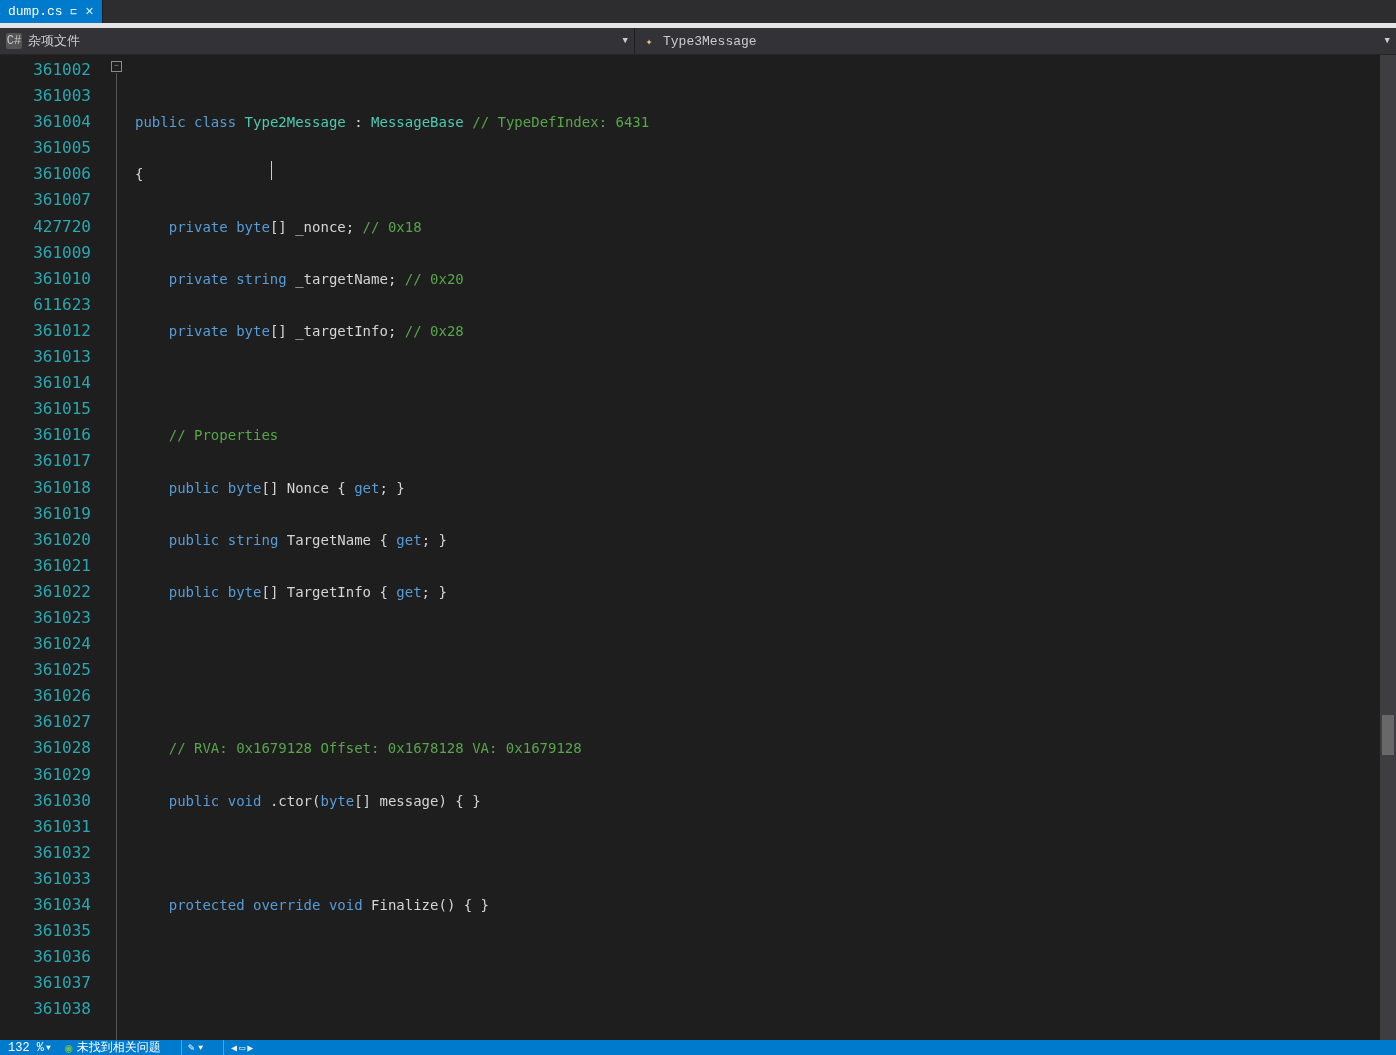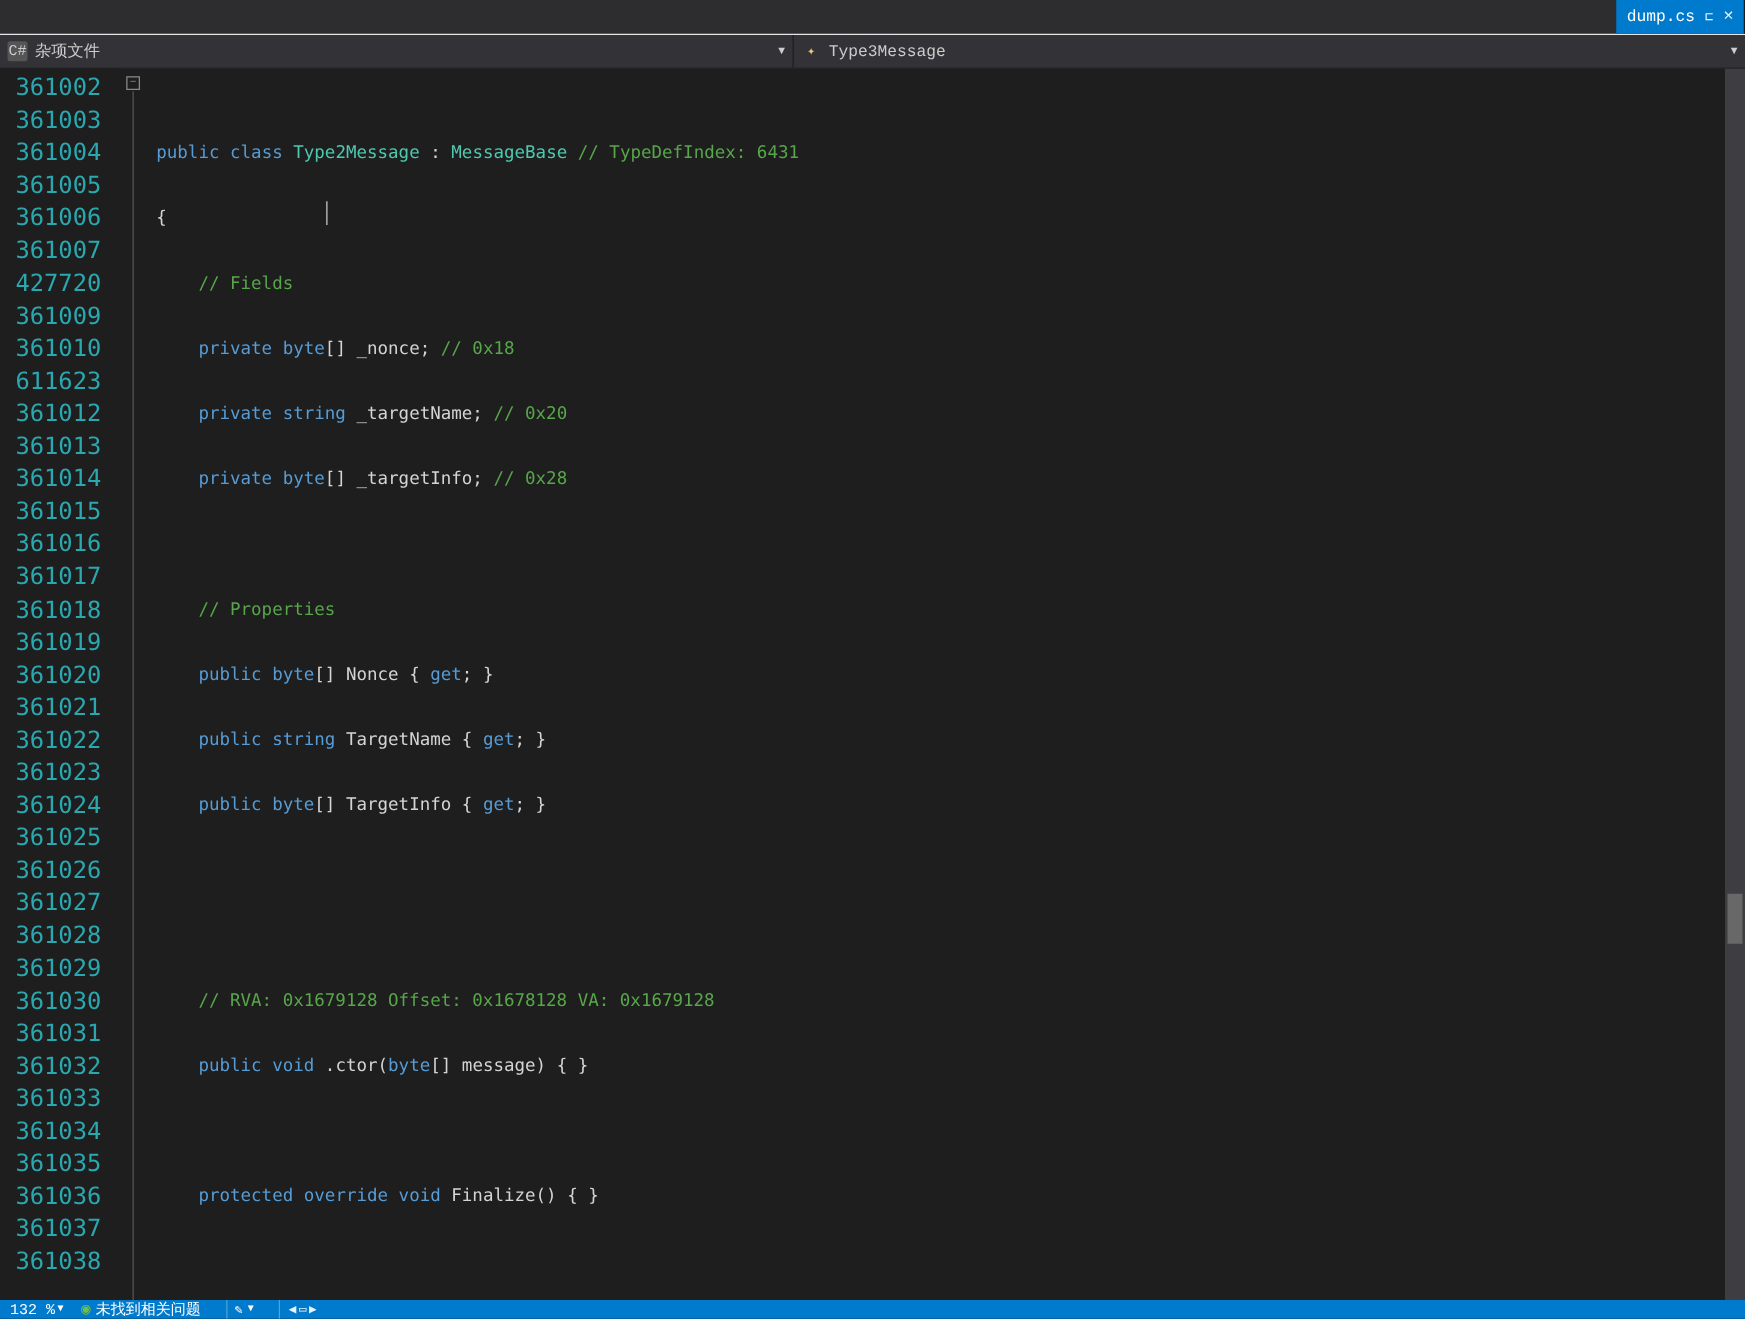--- a/index.html
+++ b/index.html
@@ -1,32 +1,32 @@
 <!DOCTYPE html>
 <html><head>
 <meta charset="utf-8">
 <style>
   * { box-sizing: border-box; margin: 0; padding: 0; }
   html, body { width: 1396px; height: 1055px; overflow: hidden; font-family: Consolas, 'Courier New', monospace; background: #1e1e1e; color: #d4d4d4; }
   
-  .tabs-bar { height: 28px; background: #2d2d30; display: flex; align-items: stretch; border-bottom: 1px solid #e5e5e5; justify-content: flex-end; }
+  .tabs-bar { height: 28px; background: #2d2d30; display: flex; align-items: stretch; border-bottom: 5px solid #e5e5e5; }
   .tab { display: flex; align-items: center; padding: 0 8px; background: #007acc; color: #fff; font-size: 13px; border-right: 1px solid #1e1e1e; cursor: pointer; }
   .tab-pin, .tab-close { margin-left: 8px; font-size: 11px; opacity: 0.9; cursor: pointer; }
   .tab-close { font-size: 14px; line-height: 1; }
   
   .nav-bar { height: 27px; background: #333337; display: flex; align-items: stretch; border-bottom: 1px solid #252526; font-size: 13px; color: #ccc; }
   .nav-left { flex: 0 0 635px; display: flex; align-items: center; padding: 0 6px; border-right: 1px solid #1e1e1e; }
   .nav-icon { width: 16px; height: 16px; margin-right: 6px; display: inline-flex; align-items: center; justify-content: center; font-size: 12px; background: #555; border-radius: 2px; }
   .nav-left .caret { margin-left: auto; font-size: 9px; color: #ccc; }
   .nav-right { flex: 1; display: flex; align-items: center; padding: 0 6px; }
   .nav-right .caret { margin-left: auto; font-size: 9px; color: #ccc; }
   .class-icon { width: 16px; height: 16px; margin-right: 6px; display: inline-flex; align-items: center; justify-content: center; font-size: 11px; color: #f0c674; }
   
   .editor-area { position: absolute; top: 55px; bottom: 15px; left: 0; right: 0; display: flex; background: #1e1e1e; }
-  .gutter { width: 95px; background: #1e1e1e; color: #2aa8b0; font-size: 19px; text-align: right; padding-right: 14px; line-height: 26.1px; padding-top: 2px; font-family: Consolas, monospace; }
+  .gutter { width: 95px; background: #1e1e1e; color: #2aa8b0; font-size: 16px; text-align: right; padding-right: 14px; line-height: 26.1px; padding-top: 2px; font-family: Consolas, monospace; margin-left: 10px; }
   .gutter .ln { height: 26.1px; }
   
   .fold-col { width: 30px; position: relative; }
   .fold-box { position: absolute; left: 6px; top: 6px; width: 11px; height: 11px; border: 1px solid #8a8a8a; color: #8a8a8a; font-size: 9px; line-height: 9px; text-align: center; cursor: pointer; background: #1e1e1e; }
   .fold-line { position: absolute; left: 11px; top: 18px; bottom: 0; width: 1px; background: #555; }
   
   .code { flex: 1; font-size: 14px; line-height: 26.1px; padding-top: 2px; white-space: pre; font-family: Consolas, 'SimSun', monospace; position: relative; }
   .code .line { height: 26.1px; }
   
   .kw { color: #569cd6; }
@@ -112,21 +112,20 @@
       <div class="ln">361038</div>
     </div>
   <div class="fold-col">
     <div class="fold-box">−</div>
     <div class="fold-line"></div>
   </div>
   <div class="code">
     <div class="text-cursor"></div>
 <div class="line"><span class="kw">public</span> <span class="kw">class</span> <span class="type">Type2Message</span><span class="pl"> : </span><span class="type">MessageBase</span><span class="cm"> // TypeDefIndex: 6431</span></div>
 <div class="line"><span class="pl">{</span></div>
-<div class="line"><span class="cm">    // Fields</span></div>
 <div class="line"><span class="kw">    private</span> <span class="kw">byte</span><span class="pl">[] _nonce; </span><span class="cm">// 0x18</span></div>
 <div class="line"><span class="kw">    private</span> <span class="kw">string</span><span class="pl"> _targetName; </span><span class="cm">// 0x20</span></div>
 <div class="line"><span class="kw">    private</span> <span class="kw">byte</span><span class="pl">[] _targetInfo; </span><span class="cm">// 0x28</span></div>
 <div class="line"><span></span></div>
 <div class="line"><span class="cm">    // Properties</span></div>
 <div class="line"><span class="kw">    public</span> <span class="kw">byte</span><span class="pl">[] Nonce { </span><span class="kw">get</span><span class="pl">; }</span></div>
 <div class="line"><span class="kw">    public</span> <span class="kw">string</span><span class="pl"> TargetName { </span><span class="kw">get</span><span class="pl">; }</span></div>
 <div class="line"><span class="kw">    public</span> <span class="kw">byte</span><span class="pl">[] TargetInfo { </span><span class="kw">get</span><span class="pl">; }</span></div>
 <div class="line"><span></span></div>
 <div class="line"><span></span></div>

